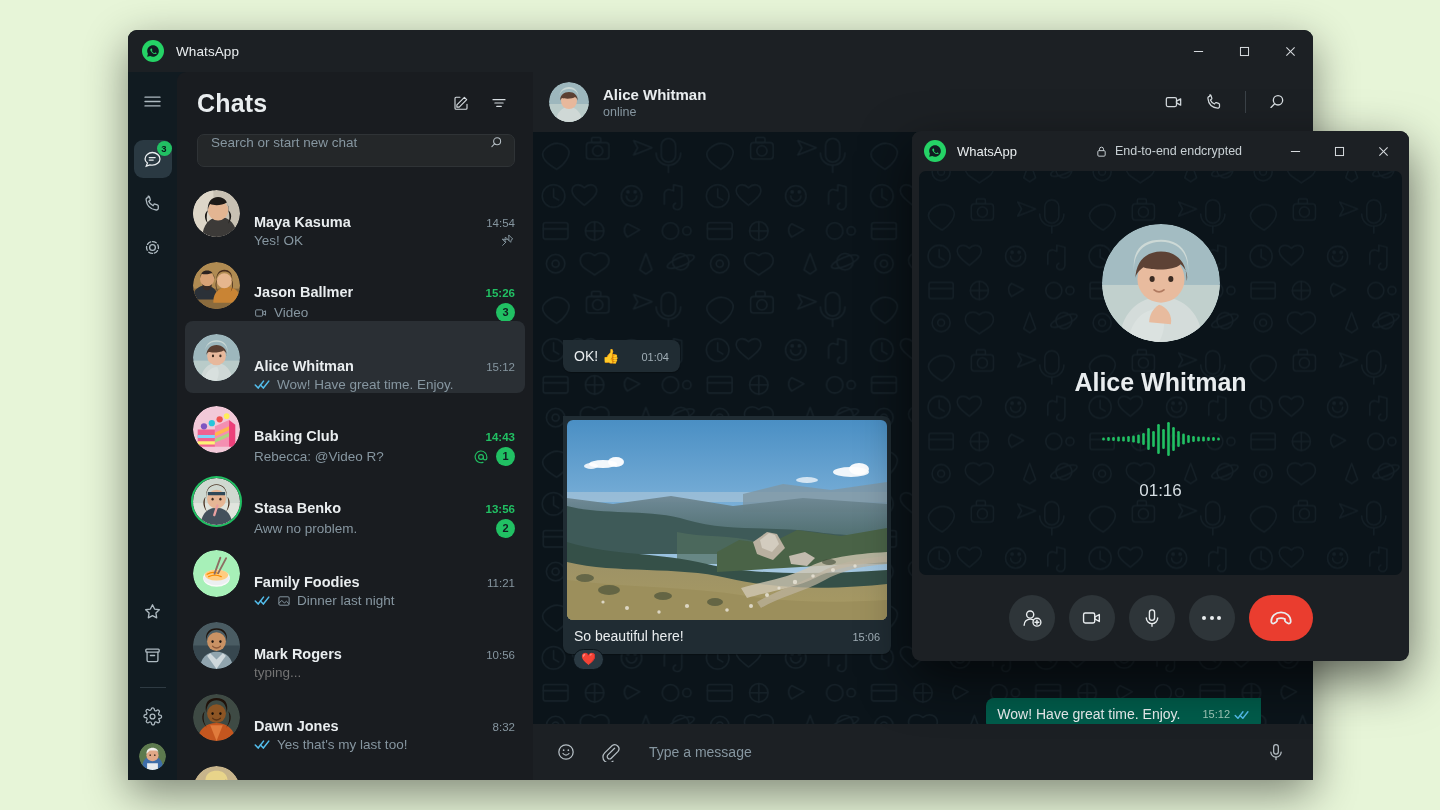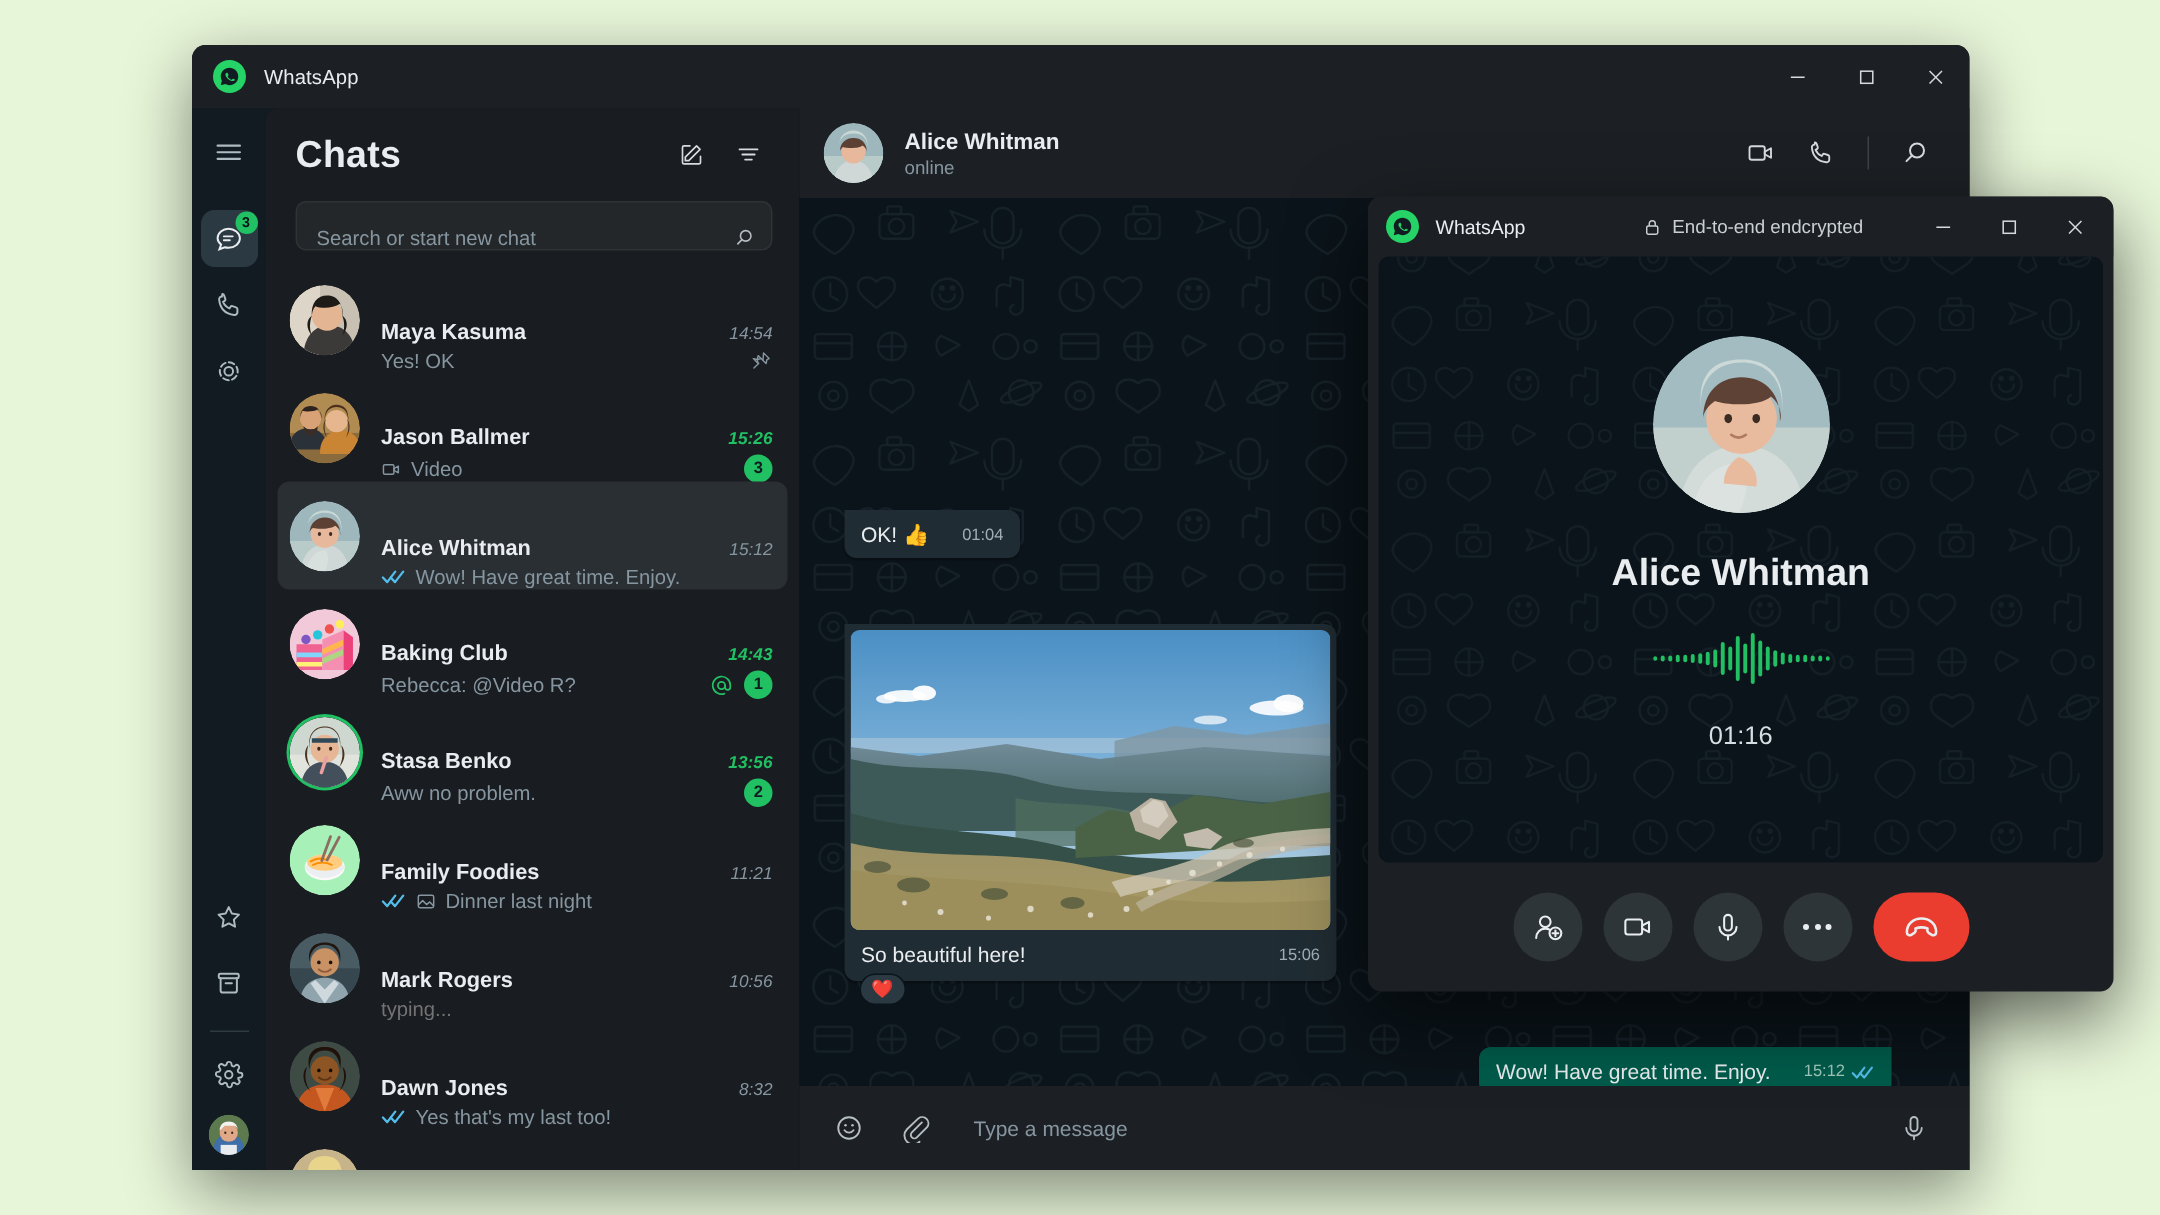--- a/index.html
+++ b/index.html
@@ -113,21 +113,21 @@
     width: 32px; height: 32px; border-radius: 50%;
     display: flex; align-items: center; justify-content: center;
     color: #d5dbdf; cursor: pointer;
   }
   .hicon svg { width: 18px; height: 18px; display: block; }
 
   .search-wrap { padding: 0 18px 10px 20px; }
   .searchbox {
     height: 33px; background: #242729;
     border: 1px solid #2f3336; border-radius: 7px;
-    display: flex; align-items: flex-end;
+    display: flex; align-items: flex-start;
     padding: 0 10px 0 13px; cursor: text;
   }
   .search-text { flex: 1; font-size: 13.5px; color: #8696a0; }
   .search-icon { color: #b5bec4; display: flex; }
   .search-icon svg { width: 15px; height: 15px; display: block; }
 
   .chatlist { flex: 1; overflow: hidden; padding: 0 8px; }
   .chat-row {
     height: 72px; display: flex; align-items: center;
     border-radius: 8px; padding: 0 10px 0 8px; cursor: pointer;
@@ -138,21 +138,21 @@
     width: 47px; height: 47px; border-radius: 50%;
     flex: 0 0 47px; overflow: hidden; position: relative;
   }
   .chat-avatar.ringed { box-shadow: 0 0 0 2px #21c063; }
   .chat-main { flex: 1; min-width: 0; margin-left: 14px; margin-top: 36px; }
   .chat-toprow { display: flex; align-items: baseline; }
   .chat-name {
     font-size: 14.5px; font-weight: bold; color: #e9edef;
     white-space: nowrap; overflow: hidden; text-overflow: ellipsis;
   }
-  .chat-time { margin-left: auto; font-size: 11.5px; color: #8696a0; padding-left: 8px; white-space: nowrap; font-style: italic; }
+  .chat-time { margin-left: auto; font-size: 11.5px; color: #8696a0; padding-left: 8px; white-space: nowrap; }
   .chat-time.unread { color: #21c063; font-weight: bold; }
   .chat-botrow { display: flex; align-items: center; margin-top: 3px; }
   .chat-msg {
     font-size: 13.5px; color: #8696a0;
     white-space: nowrap; overflow: hidden; text-overflow: ellipsis;
     display: flex; align-items: center; gap: 6px; min-width: 0;
   }
   .chat-msg.typing { color: #737373; }
   .chat-meta { margin-left: auto; display: flex; align-items: center; gap: 7px; padding-left: 8px; }
   .ticks { color: #53bdeb; display: inline-flex; flex: 0 0 auto; }

